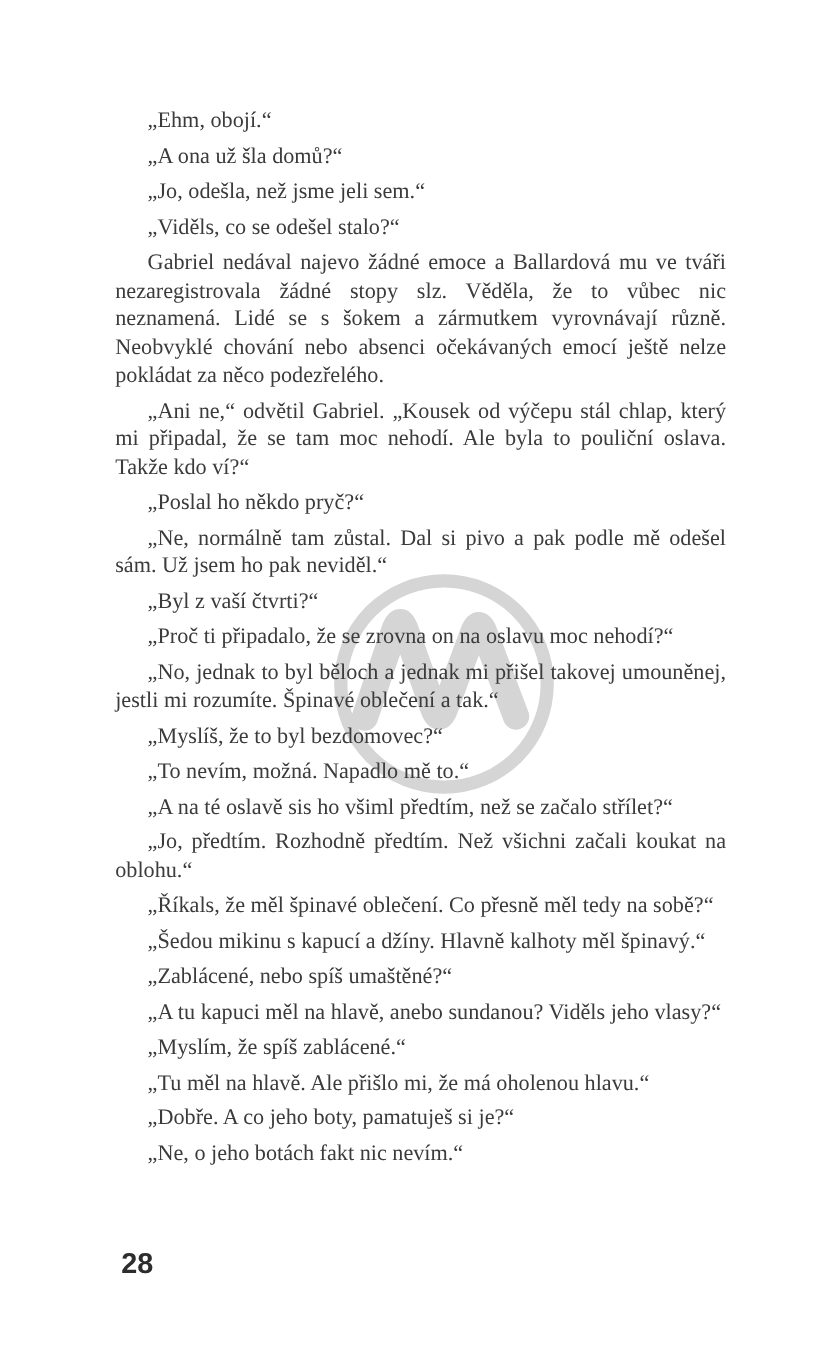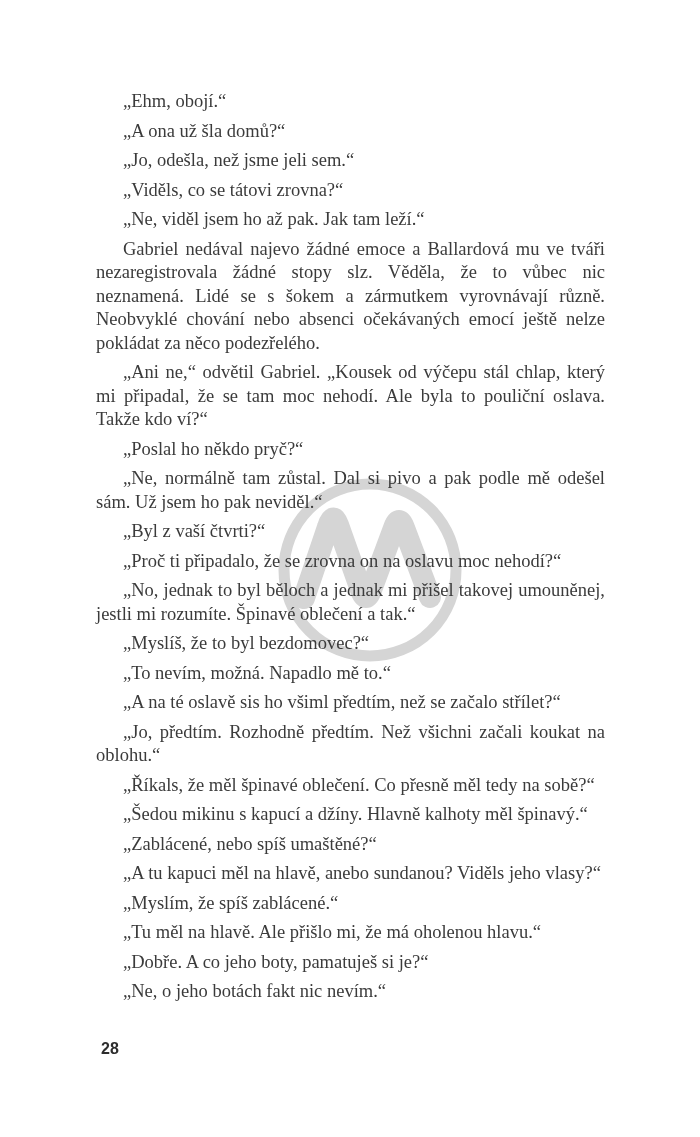--- a/index.html
+++ b/index.html
@@ -49,42 +49,41 @@
     padding: 0;
     text-indent: 27px;
   }
   .page-number {
     position: absolute;
     left: 101px;
     top: 1040px;
     z-index: 1;
     font-family: "Liberation Sans", "DejaVu Sans", sans-serif;
     font-weight: bold;
-    font-size: 16px;
+    font-size: 24px;
     color: #2d2d2d;
   }
 </style>
 </head>
 <body>
 
 <div class="page">
 
   <div class="watermark">
     <svg viewBox="0 0 200 200" width="200" height="200" fill="none" stroke="currentColor" aria-hidden="true">
       <circle cx="100" cy="100" r="86" stroke-width="11"></circle>
       <path d="M 34 128 L 58 57 Q 63 41 68 55 L 91 120 Q 96 134 101 120 L 124 58 Q 129 44 134 58 L 160 127" stroke-width="22" stroke-linecap="round" stroke-linejoin="round"></path>
     </svg>
   </div>
 
   <div class="text-block">
       <p>„Ehm, obojí.“</p>
       <p>„A ona už šla domů?“</p>
       <p>„Jo, odešla, než jsme jeli sem.“</p>
-      <p>„Viděls, co se tátovi zrovna?“</p>
-      <p>„Ne, viděl jsem ho až pak. Jak tam leží.“</p>
+      <p>„Viděls, co se odešel stalo?“</p>
       <p>Gabriel nedával najevo žádné emoce a Ballardová mu ve tváři nezaregistrovala žádné stopy slz. Věděla, že to vůbec nic neznamená. Lidé se s šokem a zármutkem vyrovnávají různě. Neobvyklé chování nebo absenci očekávaných emo­cí ještě nelze pokládat za něco podezřelého.</p>
       <p>„Ani ne,“ odvětil Gabriel. „Kousek od výčepu stál chlap, který mi připadal, že se tam moc nehodí. Ale byla to po­uliční oslava. Takže kdo ví?“</p>
       <p>„Poslal ho někdo pryč?“</p>
       <p>„Ne, normálně tam zůstal. Dal si pivo a pak podle mě odešel sám. Už jsem ho pak neviděl.“</p>
       <p>„Byl z vaší čtvrti?“</p>
       <p>„Proč ti připadalo, že se zrovna on na oslavu moc ne­hodí?“</p>
       <p>„No, jednak to byl běloch a jednak mi přišel takovej umouněnej, jestli mi rozumíte. Špinavé oblečení a tak.“</p>
       <p>„Myslíš, že to byl bezdomovec?“</p>
       <p>„To nevím, možná. Napadlo mě to.“</p>
       <p>„A na té oslavě sis ho všiml předtím, než se začalo střílet?“</p>

